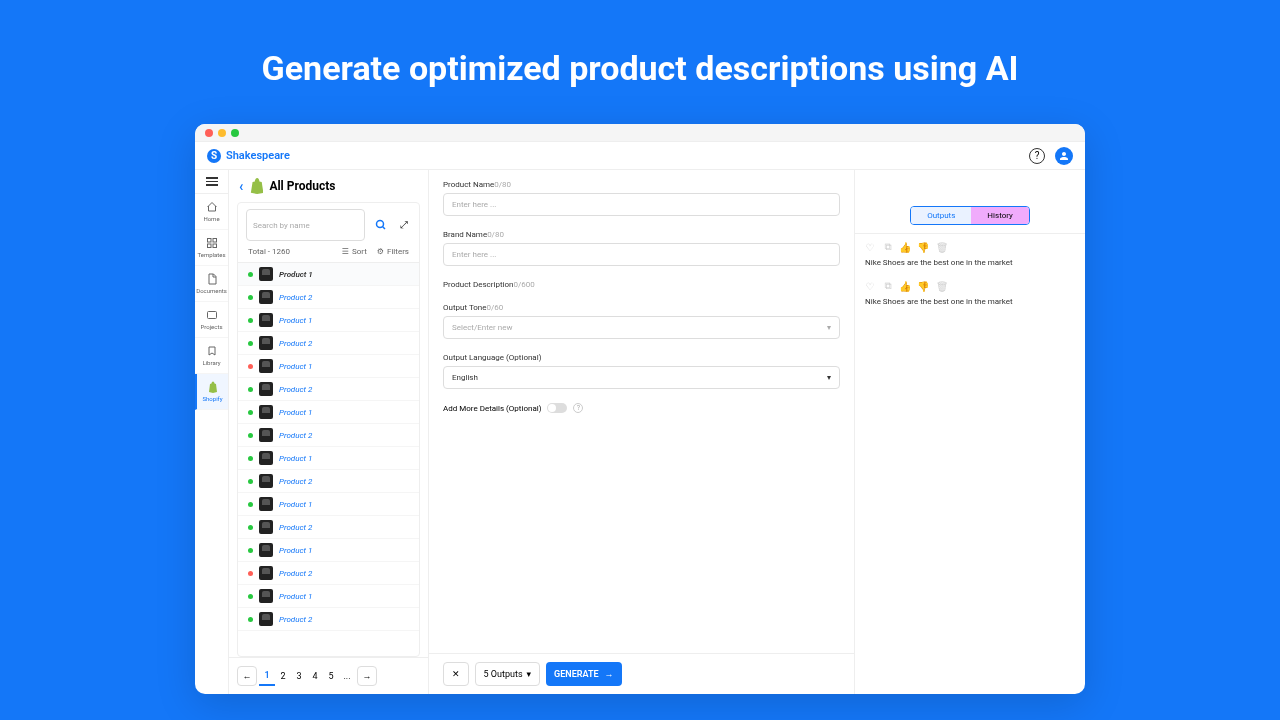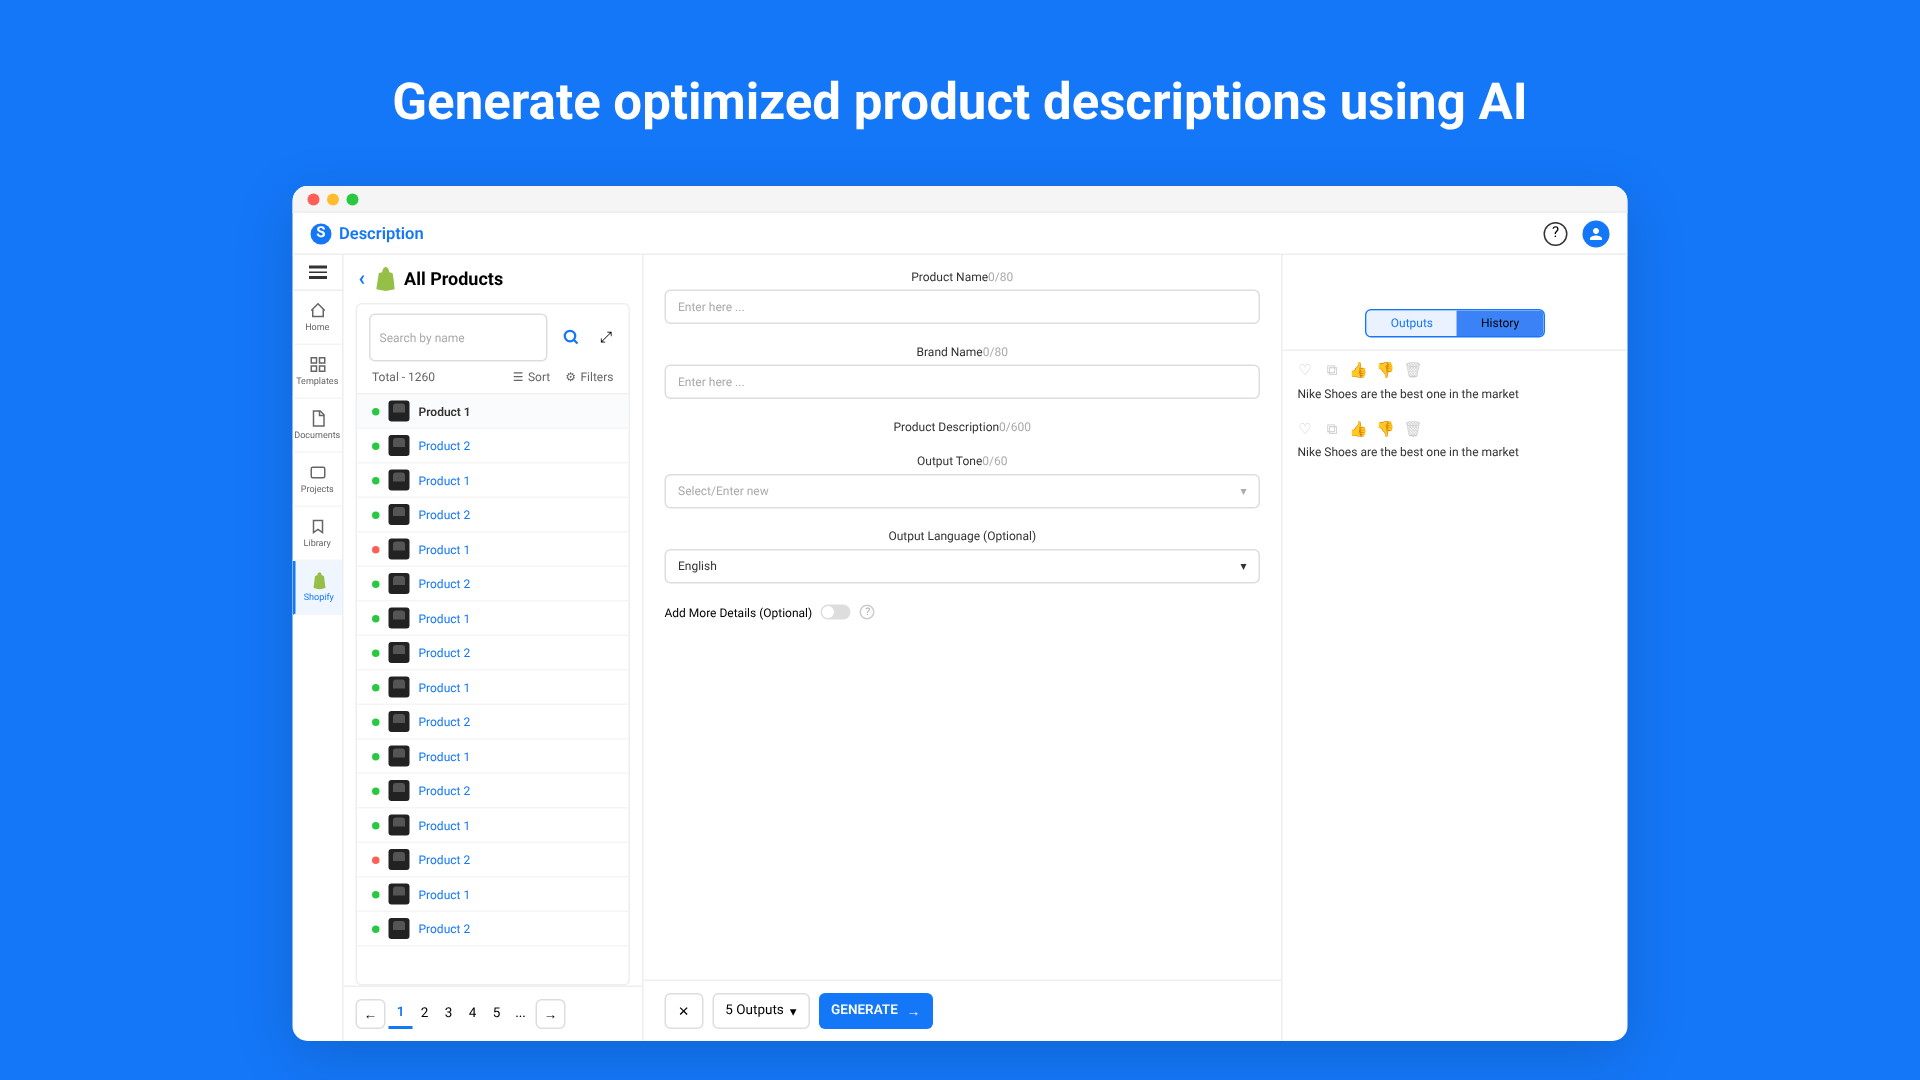--- a/index.html
+++ b/index.html
@@ -34,53 +34,53 @@
 .back-arrow { color: #1477f8; font-size: 14px; font-weight: 700; }
 .shopify-bag { width: 14px; height: 16px; }
 .page-title { font-size: 12px; font-weight: 700; }
 .search-row { display: flex; align-items: center; padding: 6px 8px; gap: 6px; }
 .search-box { flex: 1; border: 1px solid #ddd; border-radius: 4px; height: 32px; display: flex; align-items: center; padding: 0 6px; font-size: 8px; color: #aaa; }
 .search-icon-btn { width: 20px; height: 20px; display: flex; align-items: center; justify-content: center; color: #1477f8; }
 .expand-icon { width: 14px; height: 14px; display: flex; align-items: center; justify-content: center; font-size: 10px; }
 .meta-row { display: flex; align-items: center; justify-content: space-between; padding: 0 10px 6px; font-size: 8px; color: #666; border-bottom: 1px solid #eee; }
 .meta-actions { display: flex; gap: 10px; }
 .meta-actions span { display: flex; align-items: center; gap: 3px; }
-.product-list { flex: 1; overflow-y: auto; }
+.product-list { flex: 1; overflow-y: auto; font-style: italic; }
 .product-item { display: flex; align-items: center; gap: 6px; padding: 4px 10px; font-size: 8px; border-bottom: 1px solid #f5f5f5; position: relative; }
 .product-item.expanded { flex-direction: column; align-items: stretch; background: #fafbfc; }
 .product-item.expanded .p-head { display: flex; align-items: center; gap: 6px; }
 .product-item.expanded .p-details { padding-left: 20px; font-size: 7px; color: #888; }
 .product-item.expanded .p-details div { display: flex; justify-content: space-between; padding: 2px 0; }
 .dot { width: 5px; height: 5px; border-radius: 50%; flex-shrink: 0; }
 .dot.green { background: #28c840; }
 .dot.red { background: #ff5f57; }
 .thumb { width: 14px; height: 14px; background: #222; border-radius: 2px; flex-shrink: 0; position: relative; }
 .thumb::after { content: ""; position: absolute; top: 2px; left: 3px; width: 8px; height: 6px; background: #555; border-radius: 2px 2px 0 0; }
 .p-name { color: #1477f8; }
 .p-name.black { color: #333; font-weight: 600; }
 .pagination { display: flex; align-items: center; gap: 2px; padding: 8px; border-top: 1px solid #eee; }
 .pg-btn { width: 20px; height: 20px; border: 1px solid #ddd; border-radius: 4px; display: flex; align-items: center; justify-content: center; font-size: 9px; background: #fff; }
 .pg-num { width: 16px; height: 20px; display: flex; align-items: center; justify-content: center; font-size: 9px; }
 .pg-num.active { color: #1477f8; border-bottom: 2px solid #1477f8; font-weight: 600; }
 .form-content { flex: 1; padding: 10px 14px; overflow-y: auto; }
 .form-group { margin-bottom: 14px; }
-.form-label { display: flex; justify-content: center; font-size: 8px; color: #333; margin-bottom: 4px; }
+.form-label { display: flex; justify-content: flex-start; font-size: 8px; color: #333; margin-bottom: 4px; }
 .form-label .counter { color: #aaa; }
 .form-input { width: 100%; border: 1px solid #ddd; border-radius: 4px; padding: 6px 8px; font-size: 8px; color: #aaa; }
 .form-textarea { min-height: 50px; resize: none; }
 .form-select { display: flex; justify-content: space-between; align-items: flex-end; }
 .opt-row { display: flex; align-items: center; gap: 6px; font-size: 8px; }
 .toggle { width: 20px; height: 10px; border-radius: 5px; background: #ddd; position: relative; }
 .toggle::after { content: ""; position: absolute; left: 1px; top: 1px; width: 8px; height: 8px; border-radius: 50%; background: #fff; }
 .form-footer { display: flex; align-items: center; gap: 6px; padding: 8px 14px; border-top: 1px solid #eee; }
 .footer-btn { border: 1px solid #ddd; border-radius: 4px; height: 24px; padding: 0 8px; display: flex; align-items: center; font-size: 9px; background: #fff; gap: 4px; }
 .generate-btn { background: #1477f8; color: #fff; border: none; font-weight: 600; gap: 6px; }
 .tabs { display: flex; justify-content: center; padding: 8px; border-bottom: 1px solid #eee; }
 .tab-group { display: flex; border: 1px solid #1477f8; border-radius: 4px; overflow: hidden; margin-top: 28px; }
-.tab { padding: 4px 16px; font-size: 8px; background: #3b82f6; }
+.tab { padding: 4px 16px; font-size: 8px; background: #f0abfc; }
 .tab.active { background: #eaf2ff; color: #1477f8; }
 .output-list { flex: 1; padding: 8px 10px; overflow-y: auto; }
 .output-card { margin-bottom: 14px; }
 .output-actions { display: flex; gap: 8px; margin-bottom: 6px; }
 .output-actions span { width: 10px; height: 10px; display: flex; align-items: center; justify-content: center; color: #ccc; font-size: 10px; }
 .output-text { font-size: 8px; color: #333; }
 .col-products .page-header { border-bottom: none; }
 .products-wrap { margin: 0 8px; border: 1px solid #eee; border-radius: 4px; display: flex; flex-direction: column; flex: 1; overflow: hidden; }
 .col-products { padding-bottom: 0; }
 svg { display: block; }
@@ -93,21 +93,21 @@
 <div class="window">
   <div class="titlebar">
     <div class="tl-dot tl-red"></div>
     <div class="tl-dot tl-yellow"></div>
     <div class="tl-dot tl-green"></div>
   </div>
 
   <div class="appbar">
     <div class="brand">
       <div class="brand-logo">S</div>
-      <span>Description</span>
+      <span>Shakespeare</span>
     </div>
     <div class="appbar-right">
       <div class="icon-circle">?</div>
       <div class="avatar">
         <svg viewBox="0 0 24 24">
             <path d="M12 12c2.2 0 4-1.8 4-4s-1.8-4-4-4-4 1.8-4 4 1.8 4 4 4zm0 2c-2.7 0-8 1.3-8 4v2h16v-2c0-2.7-5.3-4-8-4z"></path>
           </svg>
       </div>
     </div>
   </div>

